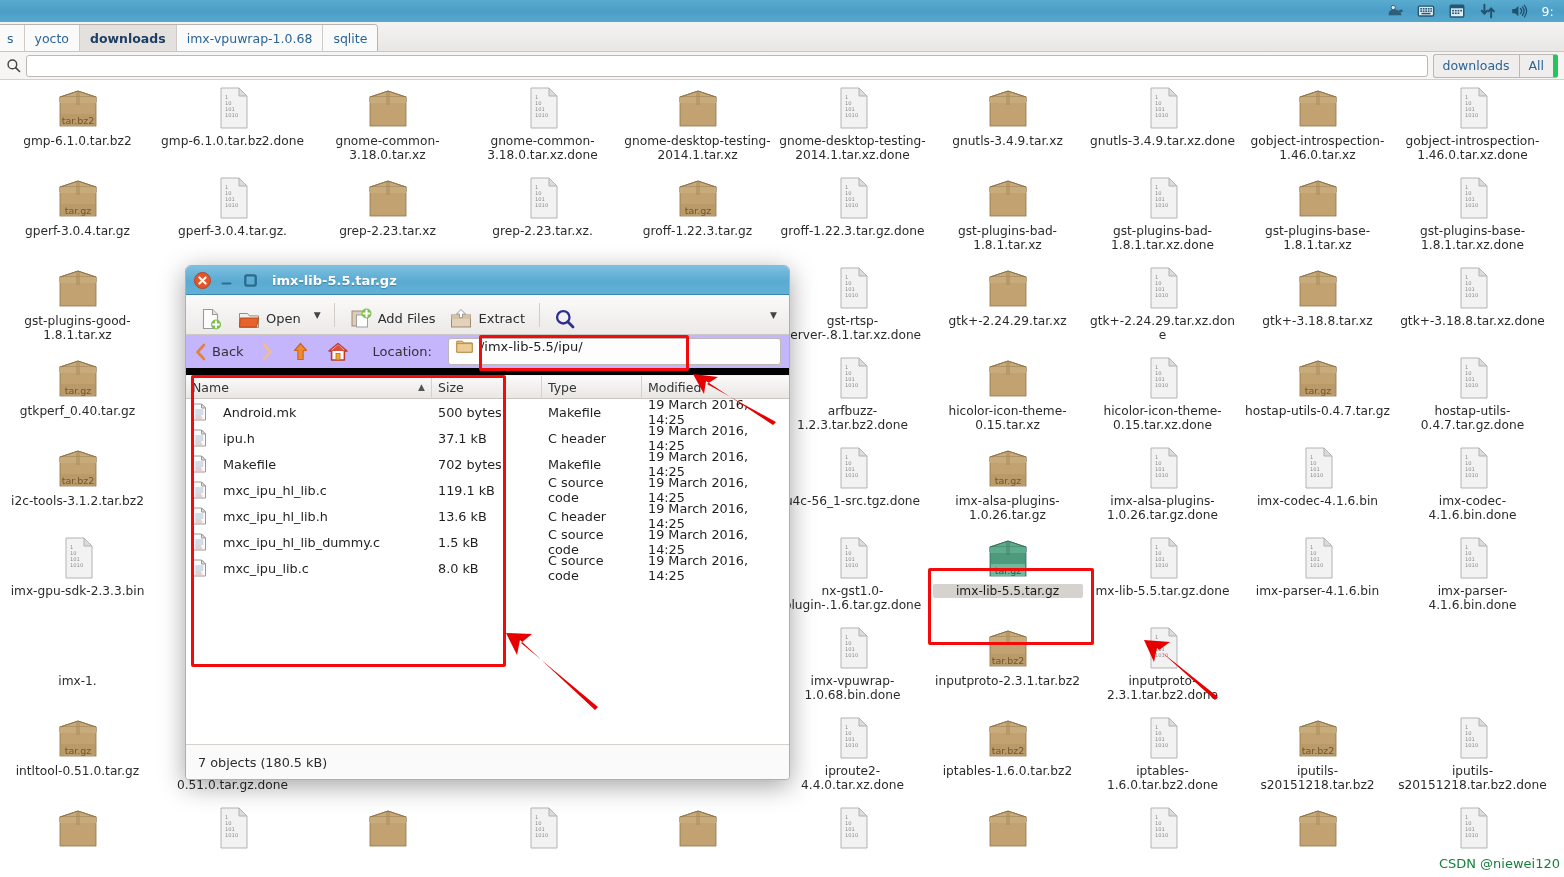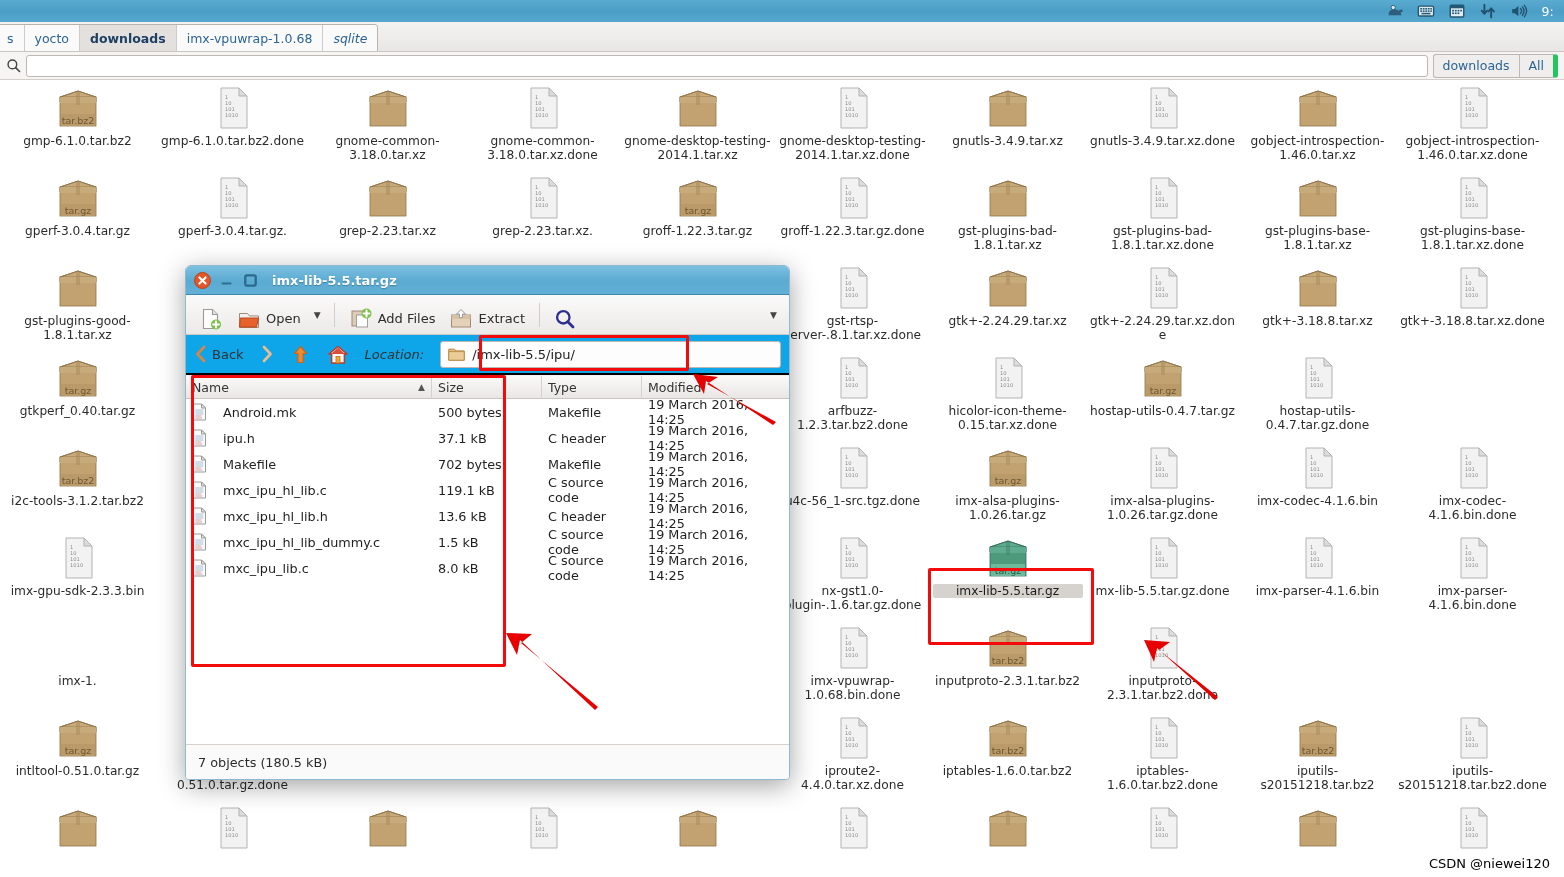--- a/index.html
+++ b/index.html
@@ -40,21 +40,21 @@
     border-radius: 4px 4px 0 0; overflow: hidden;
     background: #fbfafa;
   }
   .crumb {
     display: flex; align-items: center; padding: 0 10px;
     font-size: 12.5px; color: #2a6496;
     border-right: 1px solid #cfcac5;
     background: #fbfafa;
     white-space: nowrap;
   }
-  .crumb:last-child { border-right: none; font-style: italic; }
+  .crumb:last-child { border-right: none; }
   .crumb.active { background: #e3e0dd; color: #1d3f63; font-weight: bold; }
 
   .fm-searchbar {
     position: absolute; top: 30px; left: 0; width: 1564px; height: 28px;
     background: #f6f5f4; border-bottom: 1px solid #d3cfcb;
     display: flex; align-items: center; padding: 0 6px; gap: 5px;
   }
   .search-input {
     flex: 1; height: 22px; background: #ffffff;
     border: 1px solid #bdb8b3; border-radius: 3px;
@@ -122,30 +122,30 @@
     display: flex; align-items: center; gap: 5px;
     padding: 3px 5px; border-radius: 3px; font-size: 13px; color: #2c2c2c;
     white-space: nowrap;
     margin-top: 8px;
   }
   .tb-sep { width: 1px; height: 24px; background: #d2cdc8; margin: 0 5px; }
   .tb-spacer { flex: 1; }
   .tb-caret { font-size: 9px; color: #444; padding: 0 4px; }
 
   .aw-navbar {
-    height: 40px; background: #0ea5e9;
-    border-bottom: 2px solid #000000;
+    height: 40px; background: #c4b5fd;
+    border-bottom: 7px solid #000000;
     display: flex; align-items: center; padding: 0 8px; gap: 16px;
   }
   .nav-lbl { font-size: 13px; color: #333; }
   .loc-wrap { position: relative; flex: 1; height: 27px; }
   .loc-field {
     position: absolute; inset: 0;
     background: #fdfdfd; border: 1px solid #bdb8b3; border-radius: 3px;
-    display: flex; align-items: center; gap: 7px; padding: 0 7px;
+    display: flex; align-items: flex-start; gap: 7px; padding: 0 7px;
     font-size: 13px; color: #222;
   }
   .hl-box { position: absolute; border: 3px solid #f30b0b; border-radius: 2px; pointer-events: none; }
 
   .aw-list { position: absolute; top: 110px; left: 0; width: 605px; height: 370px; background: #ffffff; }
   .lst-head {
     display: flex; height: 23px; align-items: center;
     background: linear-gradient(to bottom,#fbfafa,#e9e7e4);
     border-bottom: 1px solid #c9c4bf; font-size: 12.5px; color: #333;
   }
@@ -165,22 +165,22 @@
   .aw-status {
     position: absolute; bottom: 0; left: 0; width: 605px; height: 35px;
     background: #fafafa; border-top: 1px solid #d6d1cc;
     display: flex; align-items: center; padding-left: 12px;
     font-size: 12.8px; color: #2c2c2c;
   }
 
   
   .anno { position: absolute; pointer-events: none; }
   .watermark {
-    position: absolute; right: 14px; bottom: 6px;
-    font-size: 13px; color: #000000;
+    position: absolute; right: 4px; bottom: 6px;
+    font-size: 13px; color: #15803d;
   }
 </style>
 </head>
 <body>
 
 <div id="root">
 
   <div class="unity-panel">
     <div class="tray">
       <span class="tray-icon">
@@ -701,20 +701,32 @@
                   <text x="17" y="27">101</text>
                   <text x="17" y="33">1010</text>
                 </g>
               </svg>
             </div>
             <div class="ic-label">arfbuzz-1.2.3.tar.bz2.done</div>
           </div>
           <div class="grid-cell">
             <div class="ic">
               <svg viewBox="0 0 50 48">
+                <path d="M7 13l18-6 18 6v5H7z" fill="#c8ab7b" stroke="#8e7348" stroke-width=".8"></path>
+                <rect x="7" y="13" width="36" height="29" fill="#c3a271" stroke="#8e7348" stroke-width=".8"></rect>
+                <path d="M7 13h36v6H7z" fill="#c8ab7b"></path>
+                <rect x="23" y="7" width="4" height="14" fill="#ab8b5d" opacity=".55"></rect>
+                <path d="M7 13l18-6 18 6" fill="none" stroke="#8e7348" stroke-width=".9"></path>
+              </svg>
+            </div>
+            <div class="ic-label">hicolor-icon-theme-0.15.tar.xz</div>
+          </div>
+          <div class="grid-cell">
+            <div class="ic">
+              <svg viewBox="0 0 50 48">
                 <path d="M13 4h18l8 8v32H13z" fill="#f2f2f2" stroke="#b3b3b3" stroke-width="1"></path>
                 <path d="M31 4v8h8z" fill="#dcdcdc" stroke="#b3b3b3" stroke-width="1"></path>
                 <g font-family="DejaVu Sans" font-size="5.2" fill="#8c8c8c">
                   <text x="17" y="15">1</text>
                   <text x="17" y="21">10</text>
                   <text x="17" y="27">101</text>
                   <text x="17" y="33">1010</text>
                 </g>
               </svg>
             </div>
@@ -1412,21 +1424,21 @@
             <path d="M10.5 2.5l6 7h-3.4v9h-5.2v-9H4.5z" fill="#f08a2e" stroke="#c9661a" stroke-width="1.2" stroke-linejoin="round"></path>
           </svg>
       </span>
       <span style="display:flex;align-items:center;">
         <svg width="22" height="21" viewBox="0 0 22 21">
             <path d="M11 2.5L20 10h-2.6v9H4.6v-9H2z" fill="#fdfdfd" stroke="#c0392b" stroke-width="1.6" stroke-linejoin="round"></path>
             <path d="M11 3.8L18.2 10H3.8z" fill="#d94f3d"></path>
             <rect x="9" y="12.5" width="4" height="6.5" fill="#f0a830" stroke="#c9661a" stroke-width=".8"></rect>
           </svg>
       </span>
-      <span class="nav-lbl" style="margin-left:0;font-style:italic;">Location:</span>
+      <span class="nav-lbl" style="margin-left:8px;">Location:</span>
       <div class="loc-wrap">
         <div class="loc-field">
           <span style="display:flex;">
             <svg width="17" height="14" viewBox="0 0 17 14">
                 <path d="M.8 2.2h5.6l1.4 1.7h8.4v9.3H.8z" fill="#e6bb7a" stroke="#b4873f" stroke-width="1"></path>
                 <path d="M.8 4.6h15.4v8.6H.8z" fill="#eccc96" stroke="#b4873f" stroke-width=".8"></path>
               </svg>
           </span>
           <span>/imx-lib-5.5/ipu/</span>
         </div>

